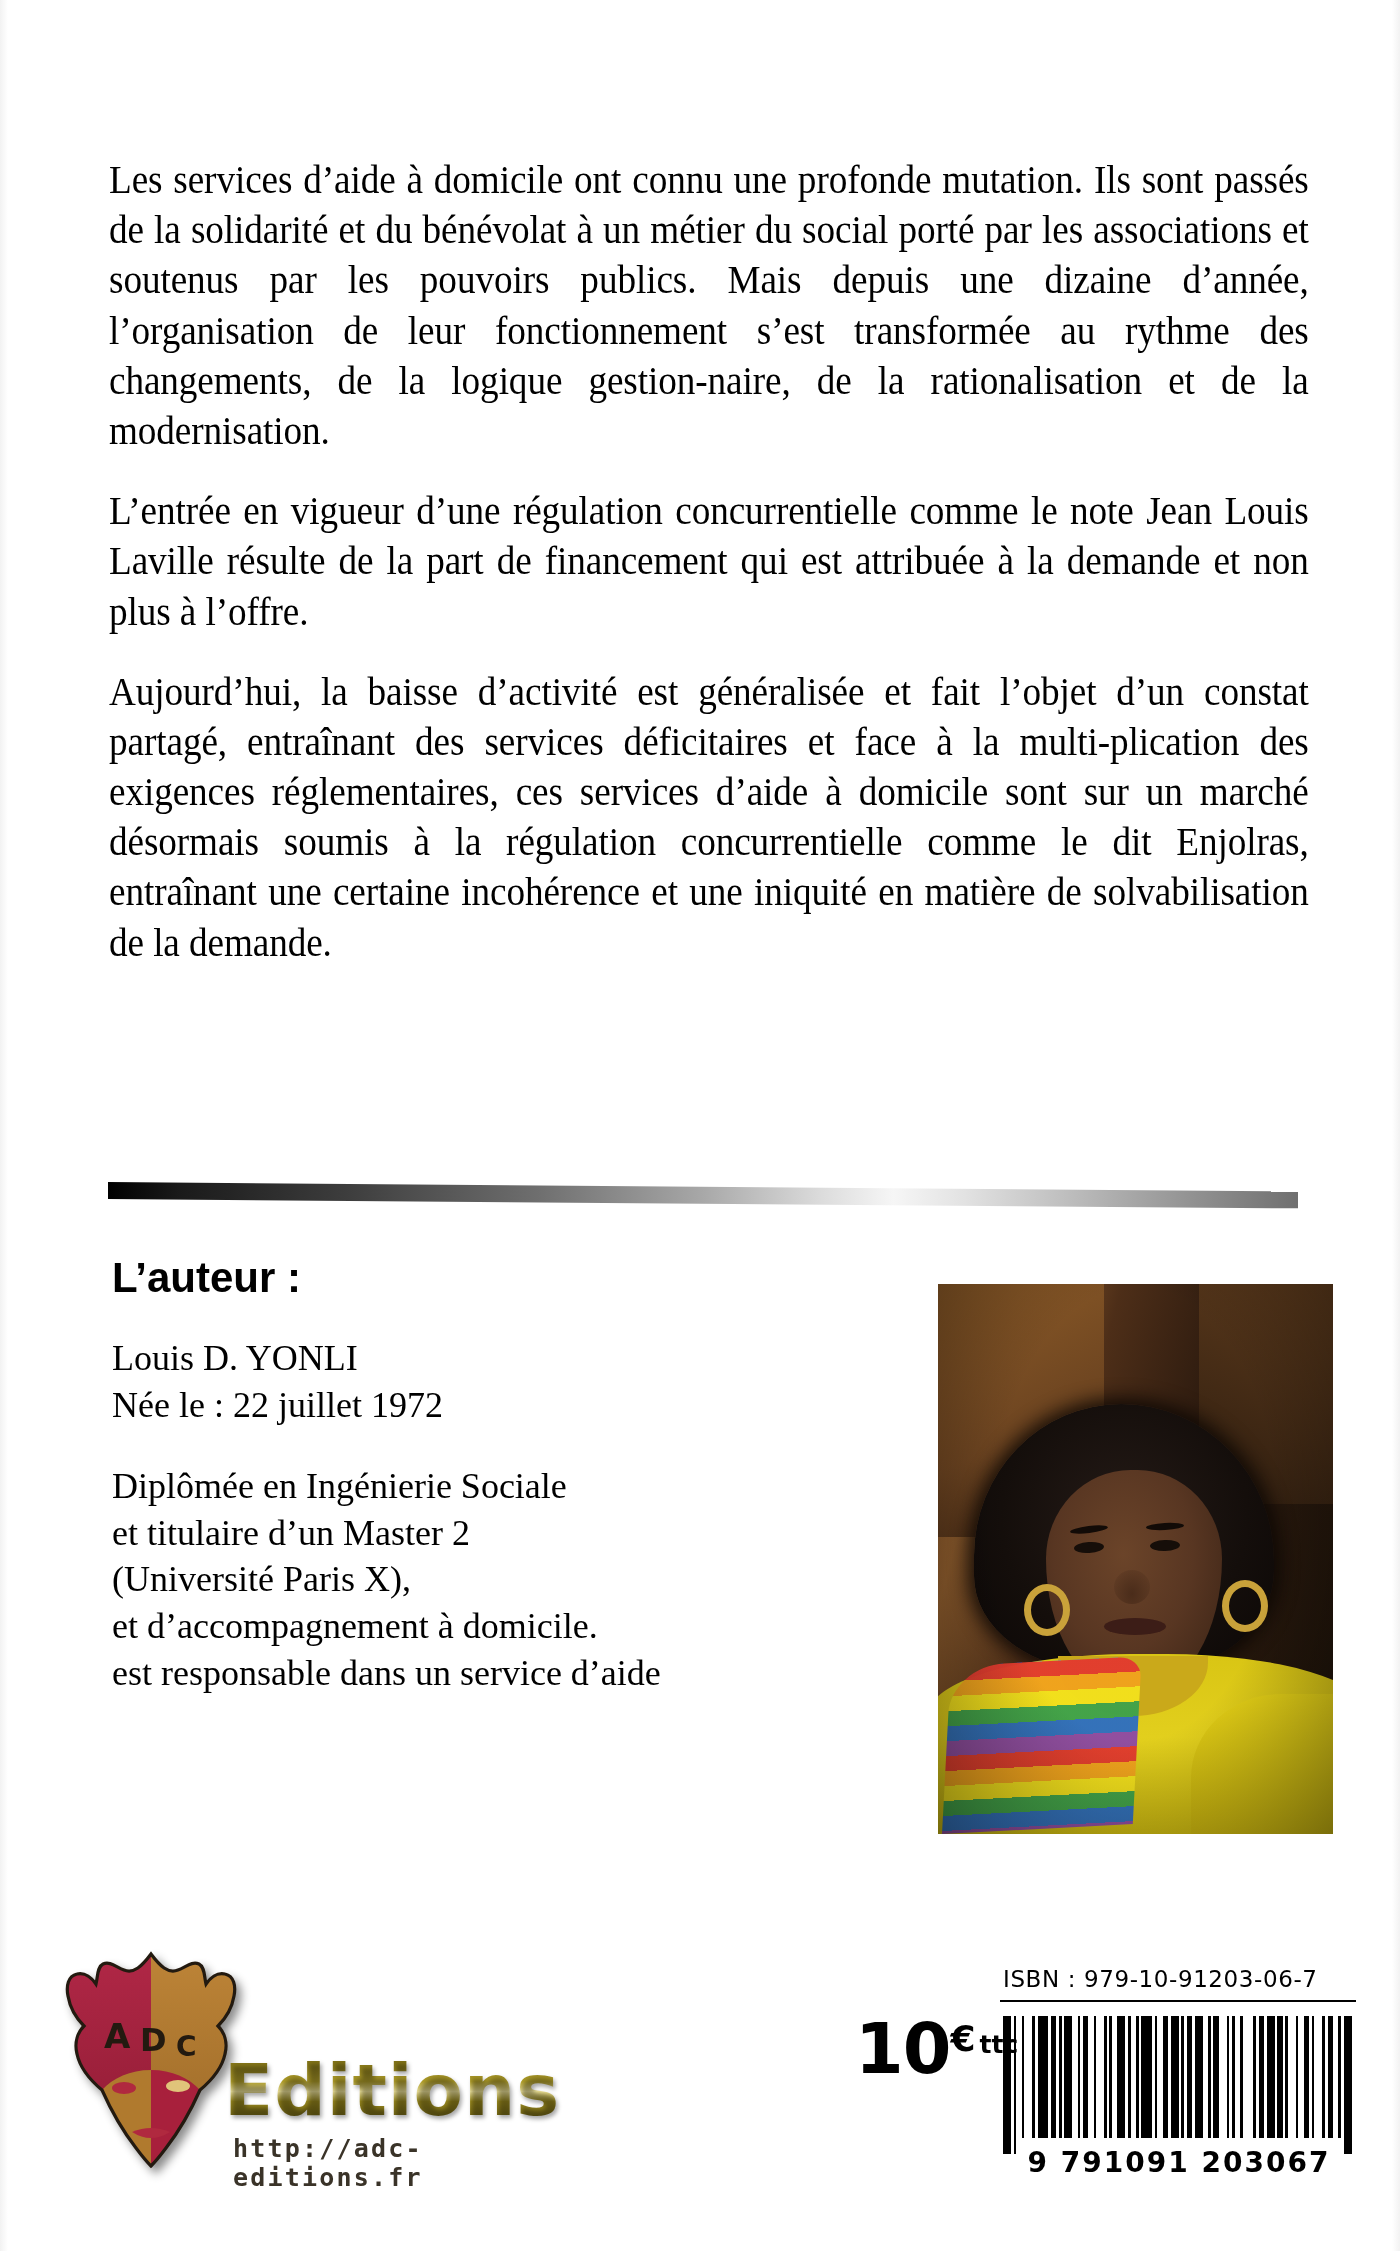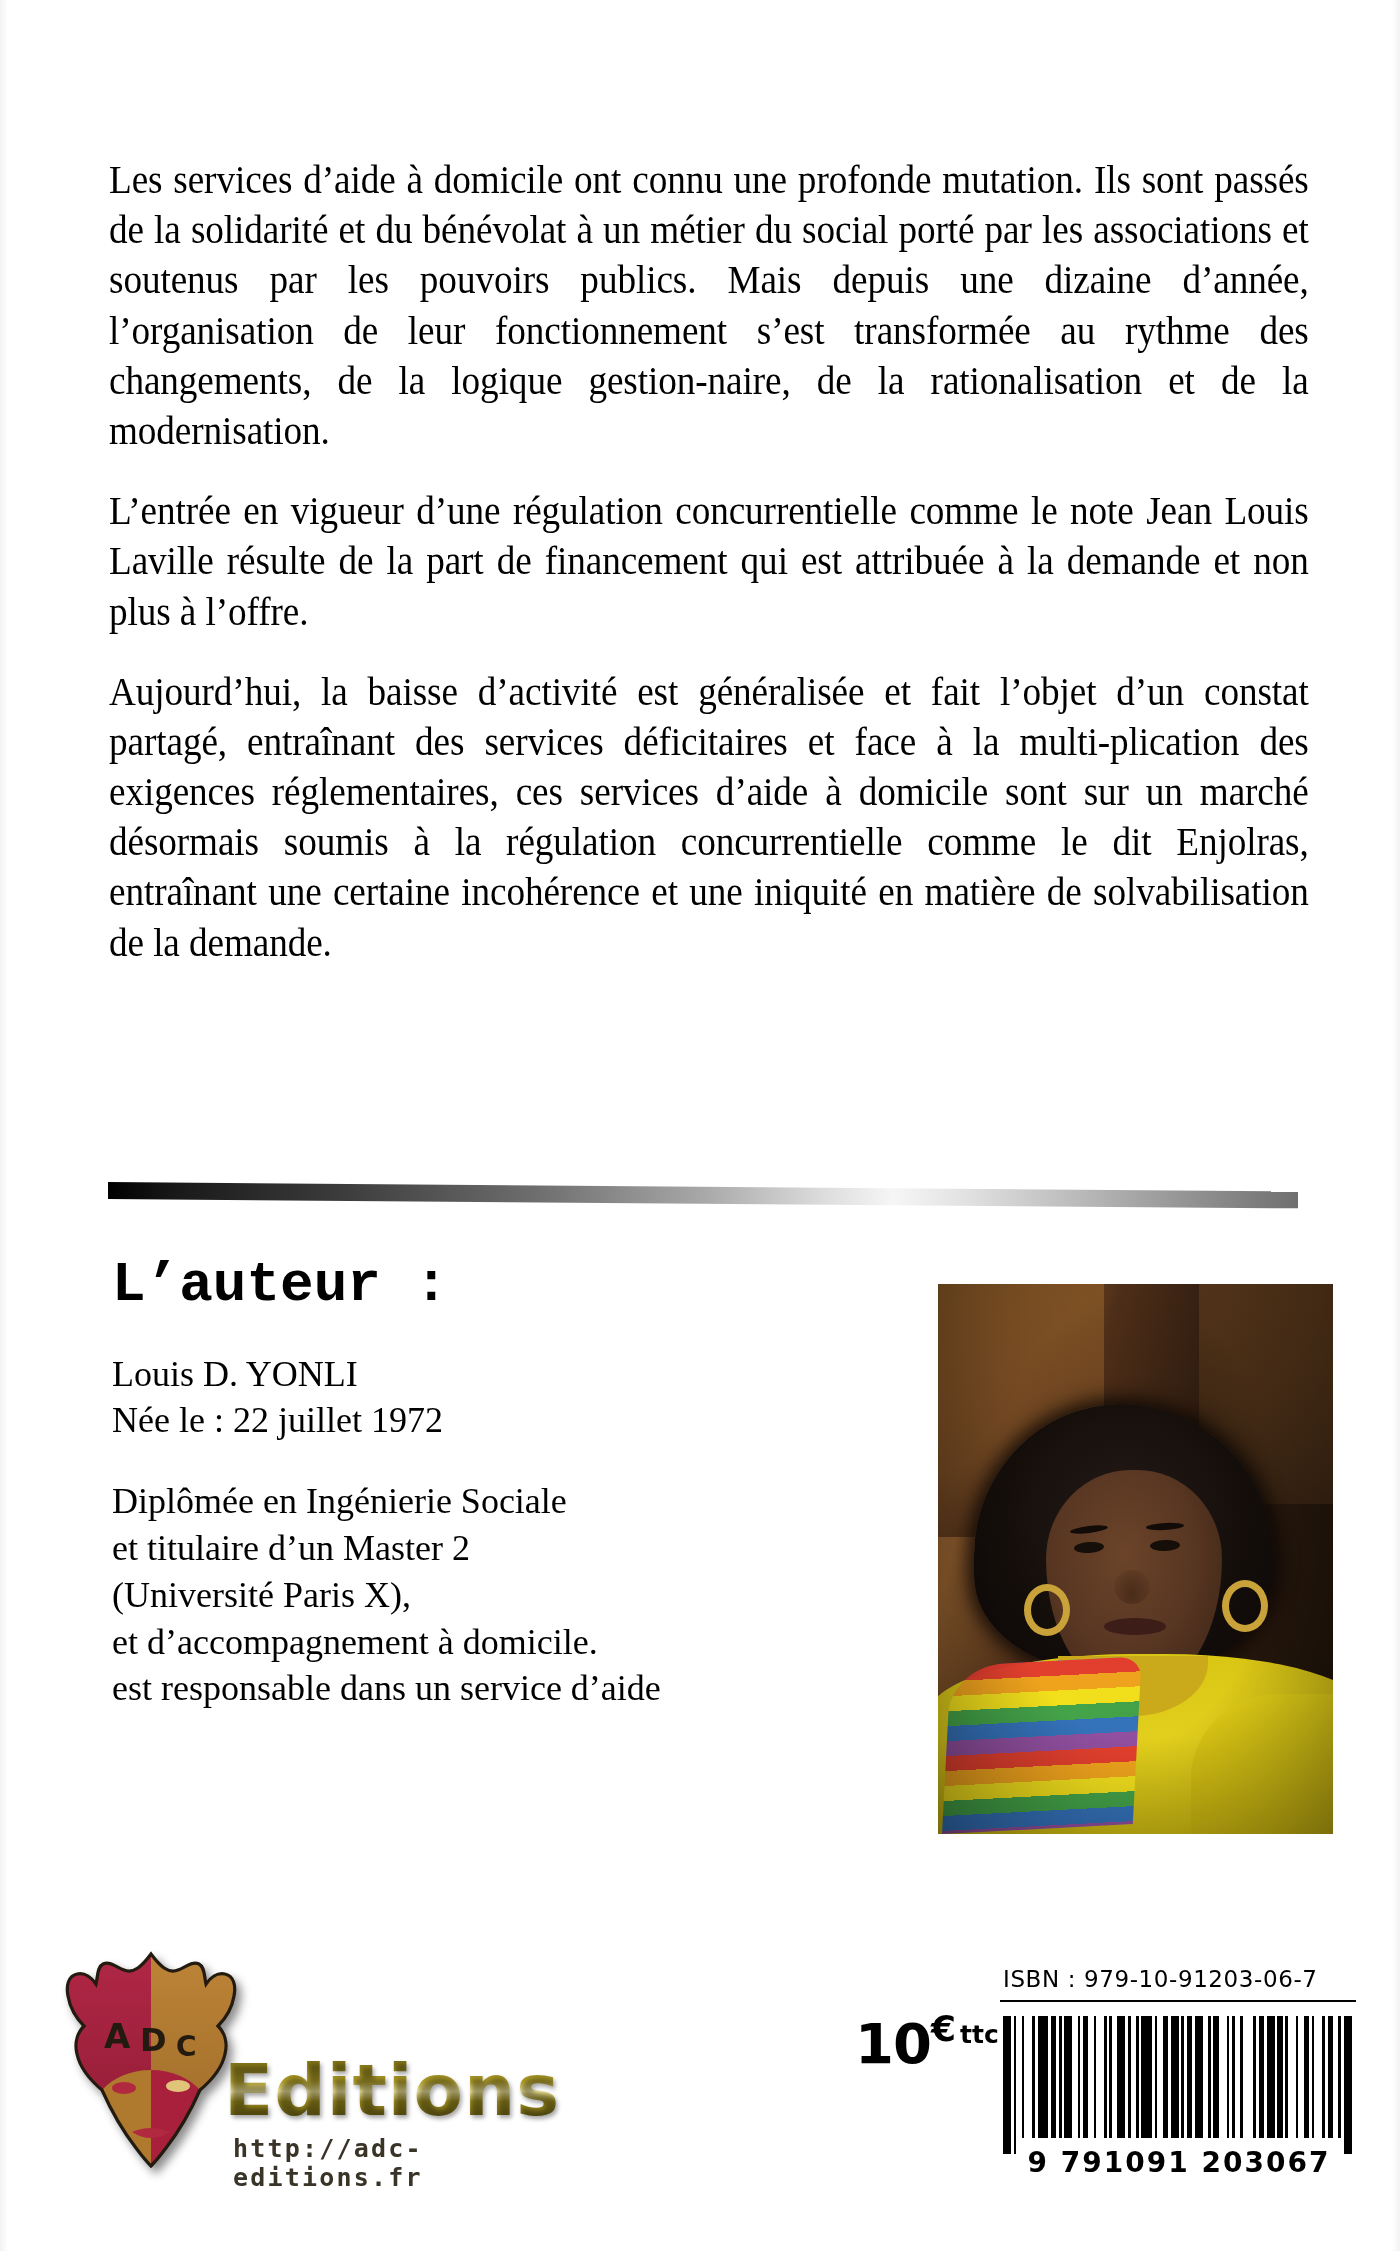--- a/index.html
+++ b/index.html
@@ -76,22 +76,22 @@
   }
 
   
   #author-block {
     position: absolute;
     left: 112px;
     top: 1255px;
     width: 720px;
   }
   #author-heading {
-    font-family: Liberation Mono, monospace;
-    font-size: 56px;
+    font-family: Liberation Sans, sans-serif;
+    font-size: 42px;
     line-height: 1.1;
     margin: 0 0 34px 0;
   }
   .author-line {
     font-family: "Liberation Serif", "DejaVu Serif", serif;
     font-size: 36px;
     line-height: 1.30;
     margin: 0;
     white-space: nowrap;
   }
@@ -262,21 +262,21 @@
   
   #price {
     position: absolute;
     left: 855px;
     top: 2008px;
     font-family: "DejaVu Sans", "Liberation Sans", sans-serif;
     font-weight: bold;
     color: #000;
     white-space: nowrap;
   }
-  #price .amount { font-size: 56px; letter-spacing: -1px; }
+  #price .amount { font-size: 70px; letter-spacing: -1px; }
   #price .eur { font-size: 36px; vertical-align: 22px; }
   #price .ttc { font-size: 25px; vertical-align: 20px; margin-left: 4px; }
 
   
   #isbn-line {
     position: absolute;
     left: 1003px;
     top: 1966px;
     font-family: "DejaVu Sans", "Liberation Sans", sans-serif;
     font-size: 23px;

